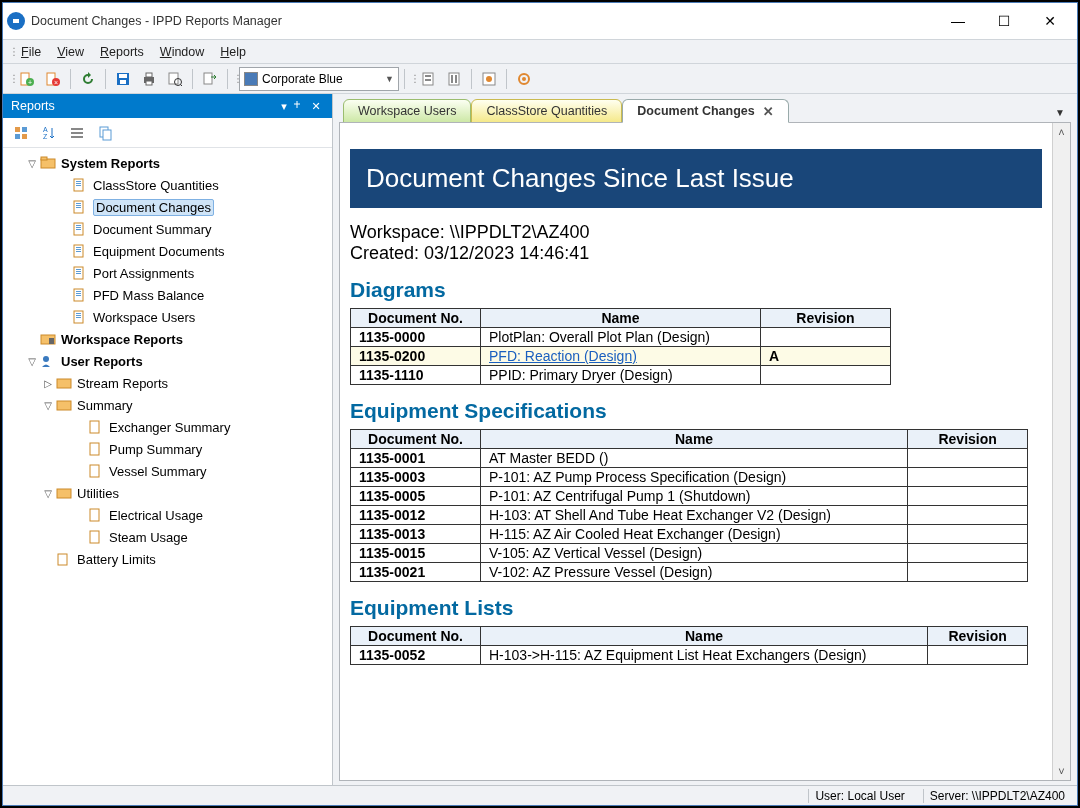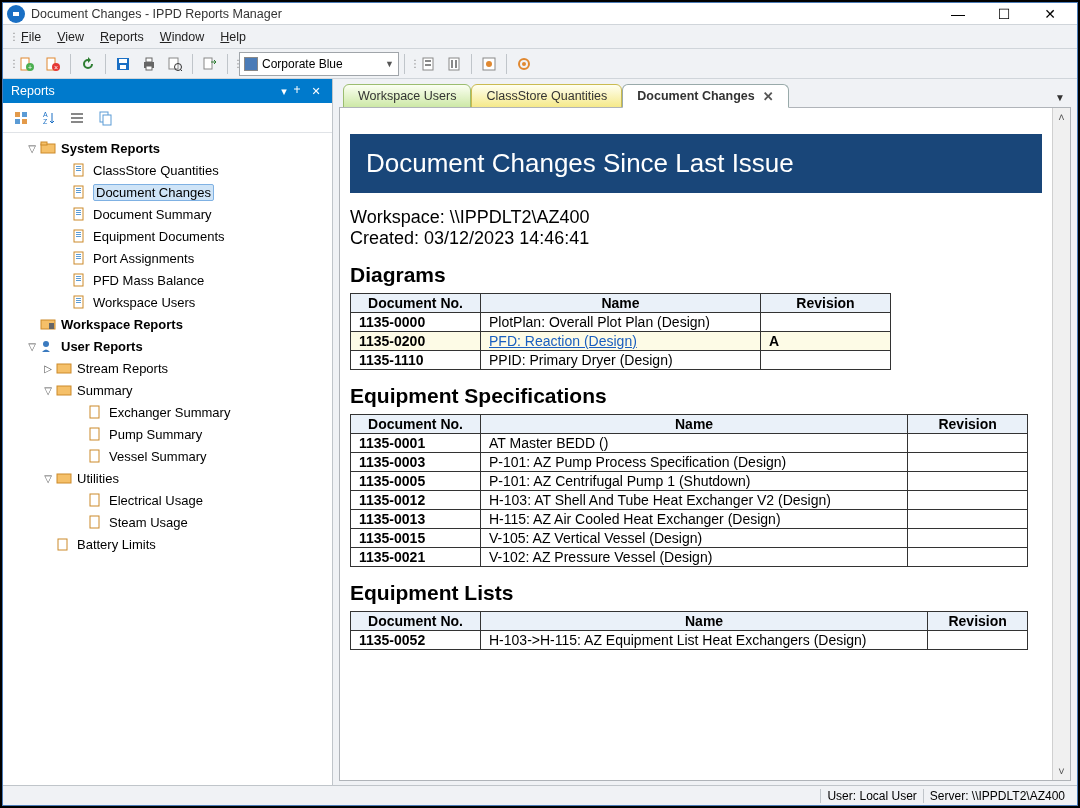--- a/index.html
+++ b/index.html
@@ -1,20 +1,20 @@
 <!DOCTYPE html>
 <html><head>
 <meta charset="utf-8">
 <style>
 * { box-sizing: border-box; margin: 0; padding: 0; font-family: "Segoe UI", Tahoma, sans-serif; }
 body { width: 1080px; height: 808px; overflow: hidden; background: #000; }
 
 .window { width: 1076px; height: 804px; background: #f0f2f5; border: 1px solid #4a7bb7; margin: 2px; display: flex; flex-direction: column; }
 
-.titlebar { height: 22px; background: #fff; display: flex; align-items: center; padding: 0 4px; border-bottom: 1px solid #d0d5da; }
+.titlebar { height: 37px; background: #fff; display: flex; align-items: center; padding: 0 4px; border-bottom: 1px solid #d0d5da; }
 .titlebar .app-icon { width: 18px; height: 18px; background: #1a6fc4; border-radius: 50%; margin-right: 6px; display:flex;align-items:center;justify-content:center; }
 .titlebar .app-icon svg{width:10px;height:10px;}
 .titlebar .title { font-size: 12.5px; color: #333; flex: 1; }
 .titlebar .win-btns { display: flex; gap: 0; }
 .titlebar .win-btn { width: 46px; height: 28px; display: flex; align-items: center; justify-content: center; font-size: 14px; }
 
 .menubar { height: 24px; display: flex; align-items: center; padding: 0 6px; border-bottom: 1px solid #d0d5da; background:#f0f2f5; }
 .menubar .dots { width:4px; color:#888; font-size:10px; }
 .menubar .menu-item { padding: 2px 8px; font-size: 12.5px; color: #222; }
 .menubar .menu-item u { text-decoration: underline; }
@@ -55,32 +55,32 @@
 .tab .close{font-size:13px;color:#555;}
 
 .doc-area { flex:1; margin:0 6px 4px 6px; border:1px solid #b0b4b9; background:#fff; display:flex; position:relative; min-height:0;}
 .doc-scroll { flex:1; overflow:hidden; padding: 6px 10px 10px 10px; }
 .scrollbar { width:18px; background:#f0f0f0; border-left:1px solid #d0d0d0; display:flex;flex-direction:column;align-items:center;}
 .scrollbar .arr{height:18px;width:100%;display:flex;align-items:center;justify-content:center;font-size:11px;color:#555;}
 .scrollbar .track{flex:1;position:relative;}
 .scrollbar .thumb{position:absolute;left:2px;right:2px;top:0;height:160px;background:#c7c7c7;border-radius:2px;}
 
 .report-banner { background:#194679; color:#fff; font-size:26px; font-weight:400; padding:14px 16px; margin:20px 0 14px 0;}
-.section-h { color:#000000; font-size:21px; font-weight:700; margin:14px 0 6px 0;}
+.section-h { color:#0369a1; font-size:21px; font-weight:700; margin:14px 0 6px 0;}
 table.rep { border-collapse:collapse; width:auto; font-size:14px;}
 table.rep th, table.rep td { border:1px solid #333; padding:1px 8px; }
 table.rep th { background:#eaf1f9; font-weight:700; }
 table.rep td.c { text-align:left;font-weight:bold; }
 table.rep a { color:#1a5fbf; text-decoration:underline;}
 tr.hl-row td { background:#fdfbe6; }
 table.rep.wide{width:98%;}
 
 .statusbar { height:20px; border-top:1px solid #c0c5ca; background:#f0f2f5; display:flex; align-items:center; font-size:12px; padding:0 6px;}
 .statusbar .spacer{flex:1;}
-.statusbar .cell{padding:0 6px;border-left:1px solid #c0c5ca;}
+.statusbar .cell{padding:0 6px;border-left:1px solid #c0c5ca;margin-left:12px;}
 svg{display:block;}
 </style>
 </head>
 <body>
 
 <div class="window">
 
   <div class="titlebar">
     <div class="app-icon">
       <svg viewBox="0 0 10 10">

